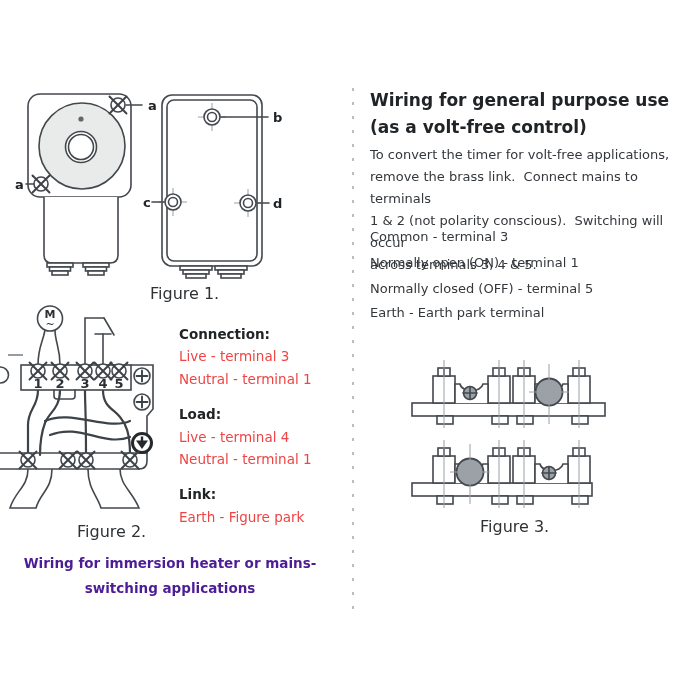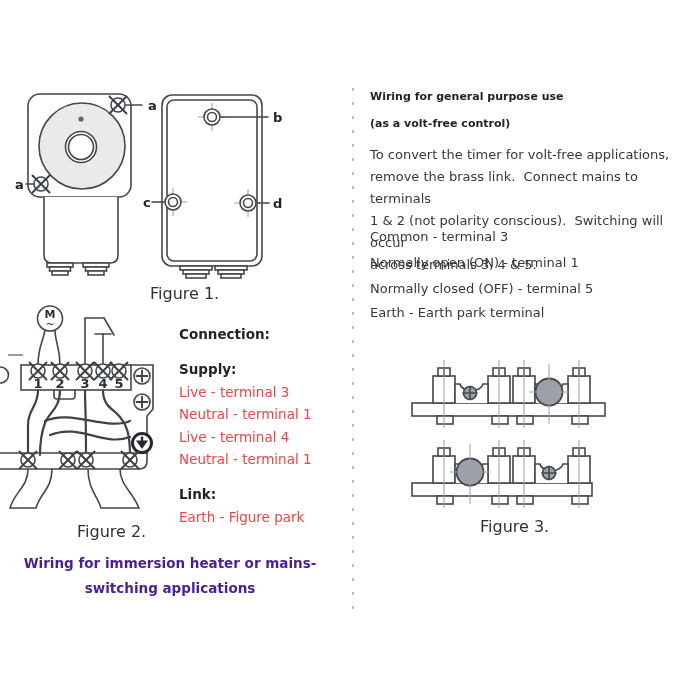--- a/index.html
+++ b/index.html
@@ -12,21 +12,21 @@
   
   .divider {
     left:352px; top:88px; width:2px; height:524px;
     background:repeating-linear-gradient(to bottom,#bdbdbd 0 3px,transparent 3px 14px);
   }
   
   .cap { font-size:16px; color:#2e3235; }
   
   .rp { left:370px; top:0; width:332px; }
   .rp > div { position:absolute; left:0; }
-  .rp-h { font-weight:bold; font-size:11px; color:#202427; }
+  .rp-h { font-weight:bold; font-size:17px; color:#202427; }
   .rp-t { font-size:13px; line-height:22px; white-space:pre-wrap; color:#34383c; }
   .rp-li { font-size:13px; color:#34383c; white-space:nowrap; }
   
   .conn { left:179px; top:310px; width:172px; }
   .conn div { height:22.4px; line-height:22.4px; font-size:13.5px; color:#ef4444; white-space:nowrap; }
   .conn .b { font-weight:bold; color:#202427;margin-top:13px; }
   
   .lh { left:22px; top:551px; width:296px; text-align:center; }
   .lh div { font-weight:bold; font-size:13.5px; line-height:25px; color:#4c1d95; }
   
@@ -178,23 +178,23 @@
 
   <use href="#sx" x="28" y="155"></use>
   <use href="#sx" x="68" y="155"></use>
   <use href="#sx" x="86" y="155"></use>
   <use href="#sx" x="130" y="155"></use>
 </svg>
 <div class="abs cap" style="left:77px; top:522px;">Figure 2.</div>
 
 <div class="abs conn">
   <div class="b">Connection:</div>
-  <div class="b">Supply:</div>
   <div>Live - terminal 3</div>
   <div>Neutral - terminal 1</div>
+  <div class="b">Load:</div>
   <div>Live - terminal 4</div>
   <div>Neutral - terminal 1</div>
   <div class="b">Link:</div>
   <div>Earth - Figure park</div>
 </div>
 
 <div class="abs lh">
   <div>Wiring for immersion heater or mains-</div>
   <div>switching applications</div>
 </div>

